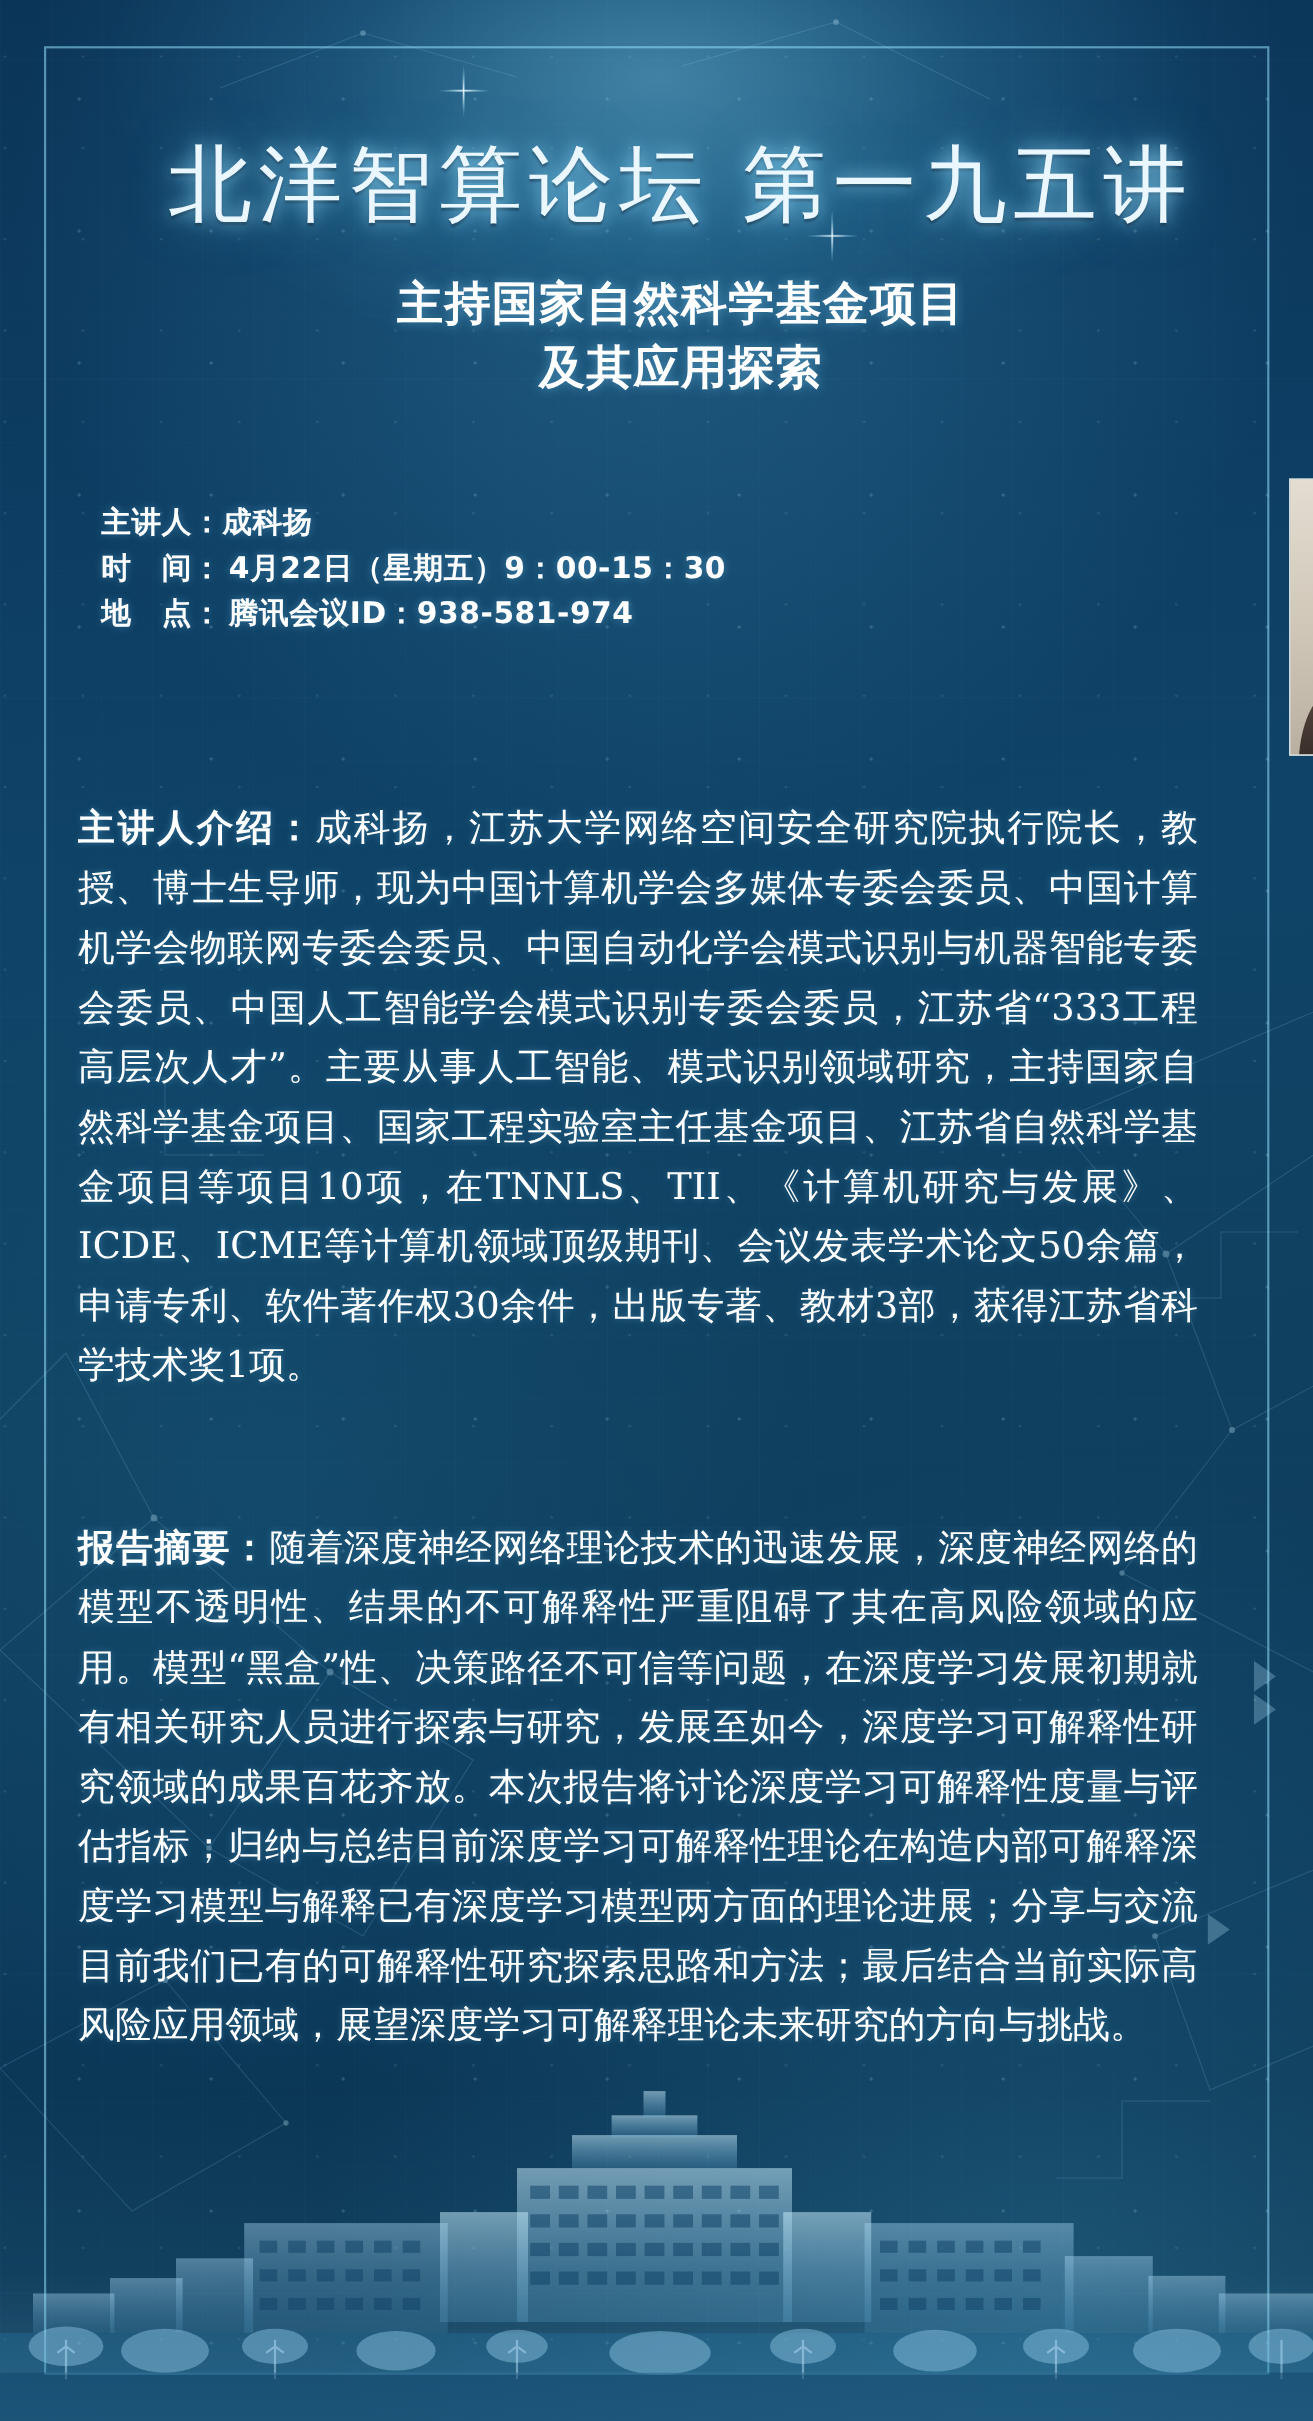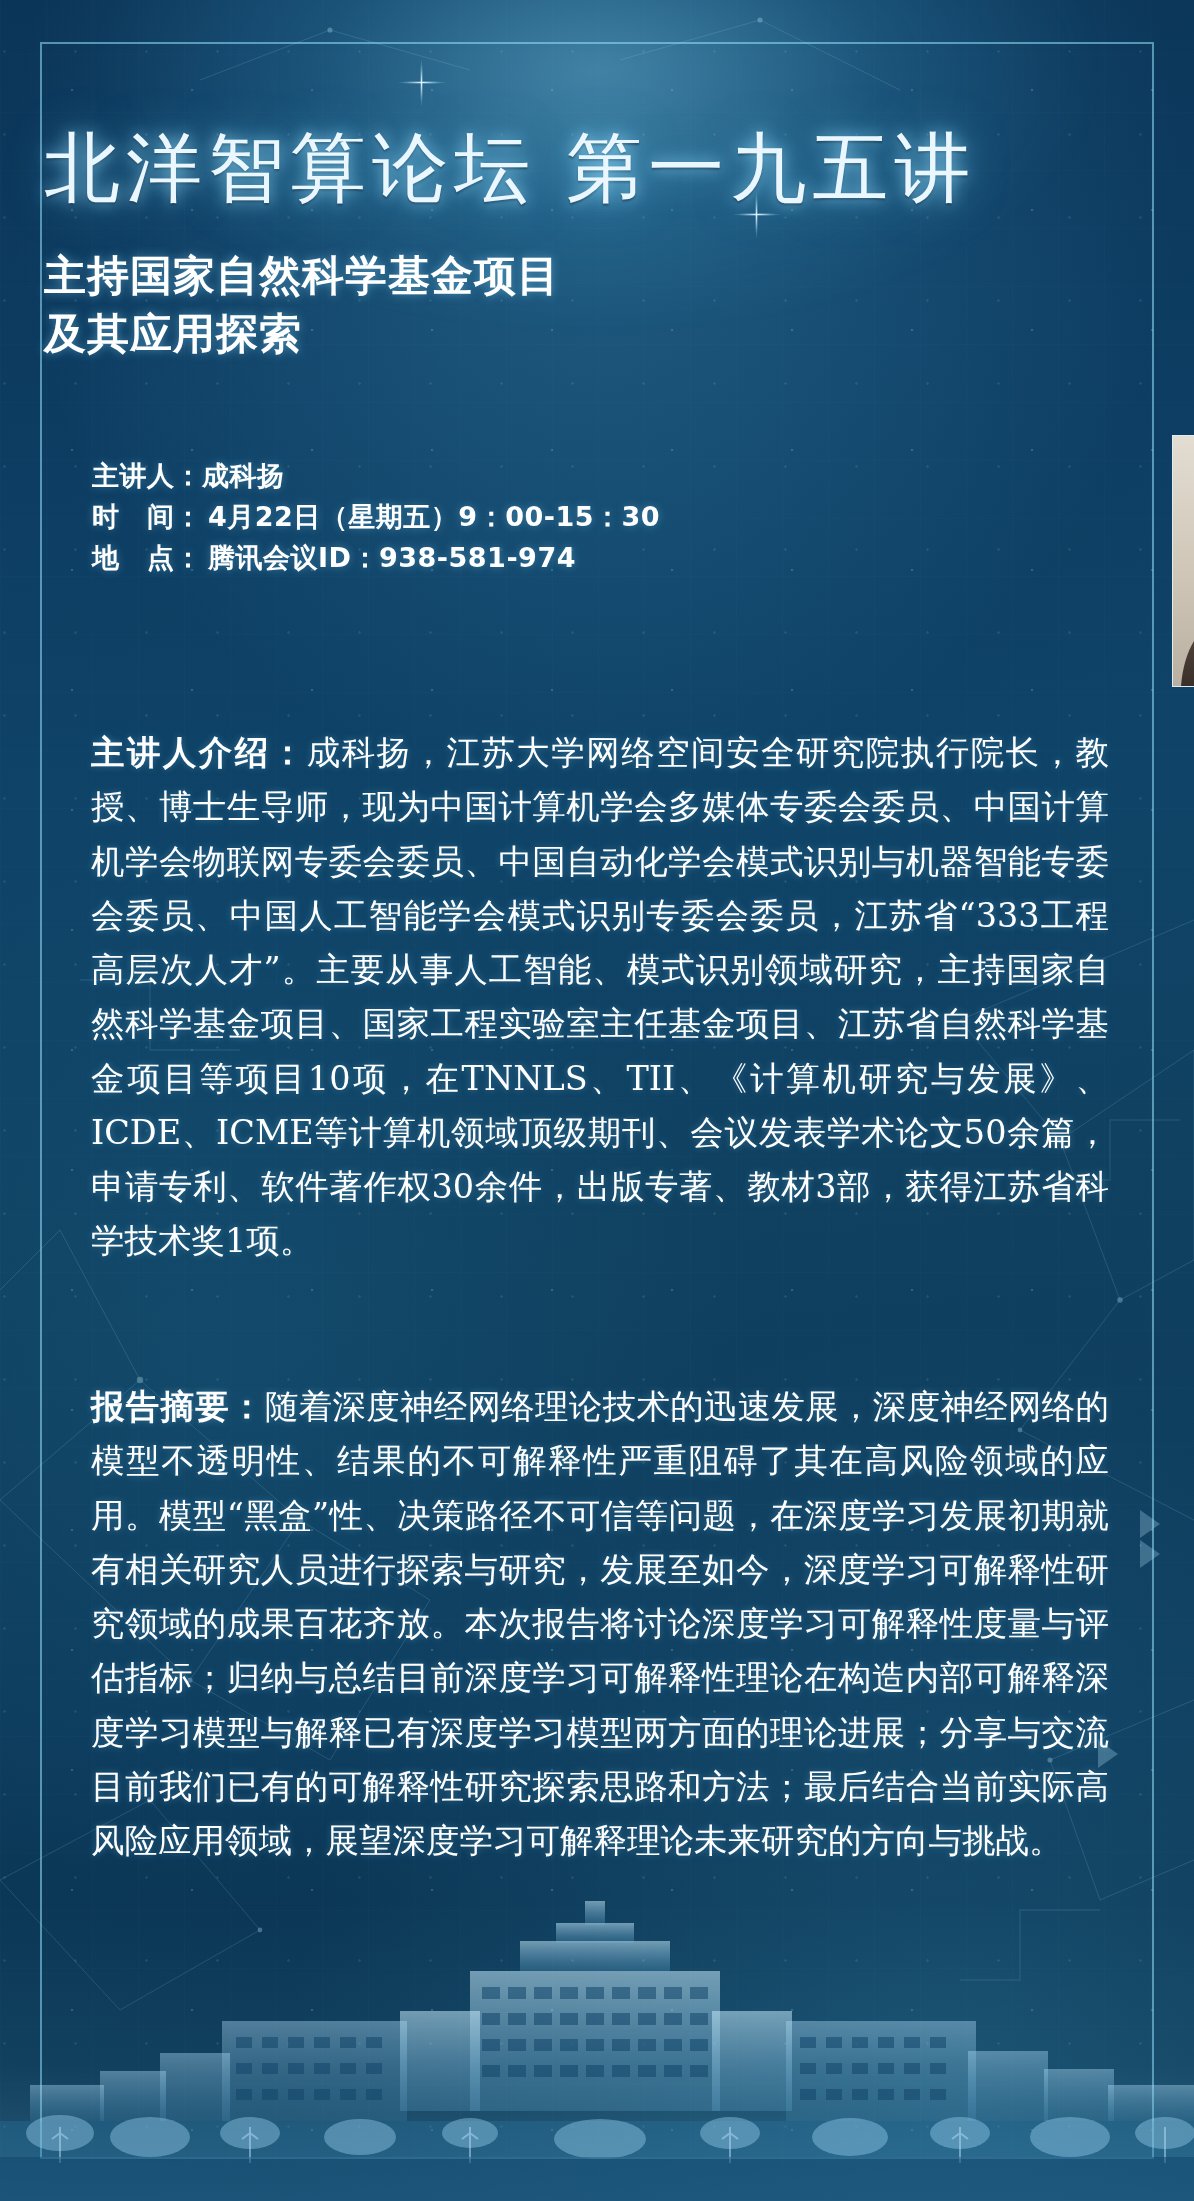--- a/index.html
+++ b/index.html
@@ -69,21 +69,21 @@
     inset: 0;
     pointer-events: none;
     opacity: 0.55;
   }
 
   
   .header {
     position: absolute;
     left: 0; right: 0;
     top: 118px;
-    text-align: left;
+    text-align: center;
     padding-left: 44px;
   }
   .forum-title {
     font-family: "DejaVu Serif", "Liberation Serif", serif;
     font-size: 76px;
     letter-spacing: 6px;
     color: #eaf7ff;
     text-shadow:
       0 0 16px rgba(150,225,255,0.85),
       0 0 44px rgba(90,190,235,0.65),
@@ -141,21 +141,21 @@
     width: 150px;
     height: 250px;
     border: 1px solid rgba(230,250,255,0.75);
     overflow: hidden;
     background: #cfc8bd;
   }
 
   
   .section {
     position: absolute;
-    left: 91px;
+    left: 71px;
     width: 1018px;
     color: #ffffff;
     font-family: "DejaVu Serif", "Liberation Serif", serif;
     font-size: 33.5px;
     line-height: 1.62;
     text-align: justify;
     text-shadow: 0 0 7px rgba(110,190,235,0.40);
   }
   .section-bio { top: 726px; }
   .section-abs { top: 1380px; }

